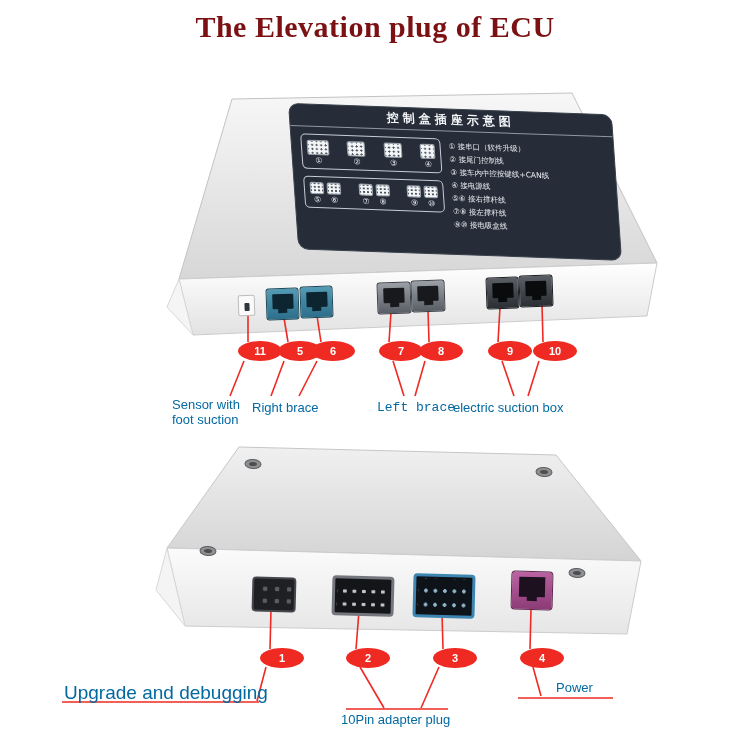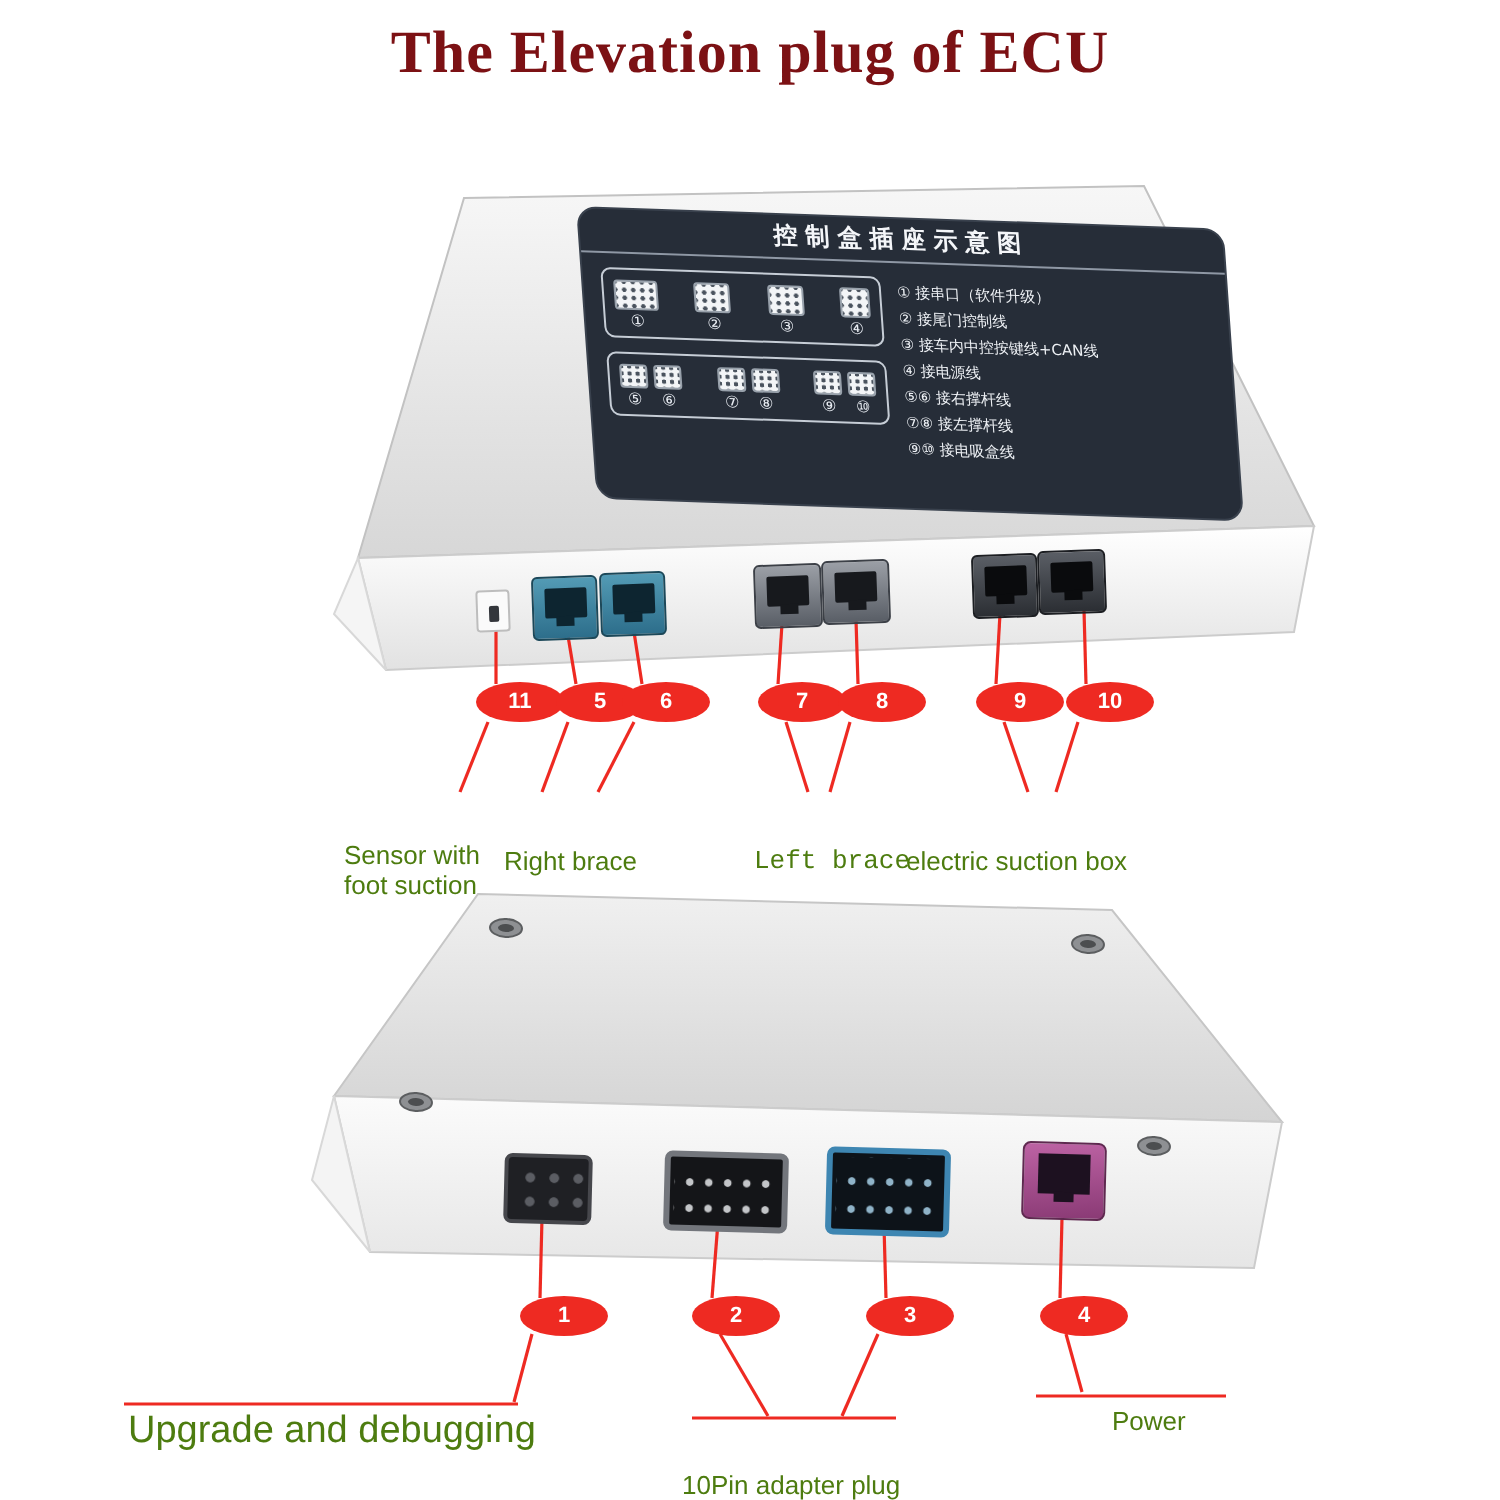--- a/index.html
+++ b/index.html
@@ -79,21 +79,21 @@
   
   .callout{position:absolute;width:44px;height:20px;border-radius:50%;background:#ee2a22;
            color:#ffffff;font-weight:bold;font-size:11px;line-height:20px;text-align:center;}
   #c11{left:238px;top:341px;} #c5{left:278px;top:341px;} #c6{left:311px;top:341px;}
   #c7{left:379px;top:341px;} #c8{left:419px;top:341px;} #c9{left:488px;top:341px;}
   #c10{left:533px;top:341px;}
   #cb1{left:260px;top:648px;} #cb2{left:346px;top:648px;} #cb3{left:433px;top:648px;}
   #cb4{left:520px;top:648px;}
 
   
-  .lbl{position:absolute;color:#4d7c0f;font-size:13px;line-height:15px;margin-top:23px;}
+  .lbl{position:absolute;color:#0369a1;font-size:13px;line-height:15px;}
   #lbl-sensor{left:172px;top:397px;}
   #lbl-right{left:252px;top:400px;}
   #lbl-left{left:377px;top:400px;font-family:Liberation Mono, monospace;}
   #lbl-suction{left:453px;top:400px;}
   #lbl-upgrade{left:64px;top:685px;font-size:19px;}
   #lbl-adapter{left:341px;top:712px;text-align:center;}
   #lbl-power{left:556px;top:680px;}
 </style>
 </head>
 <body>

